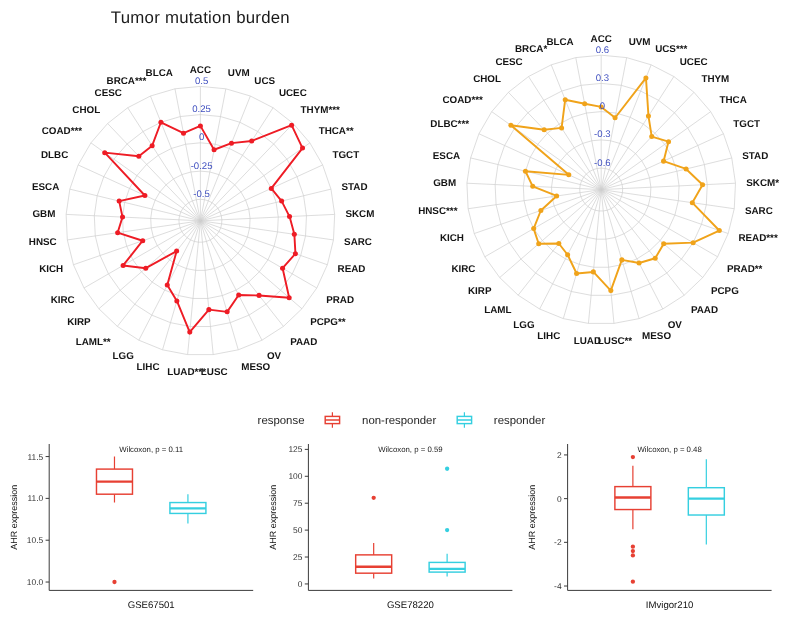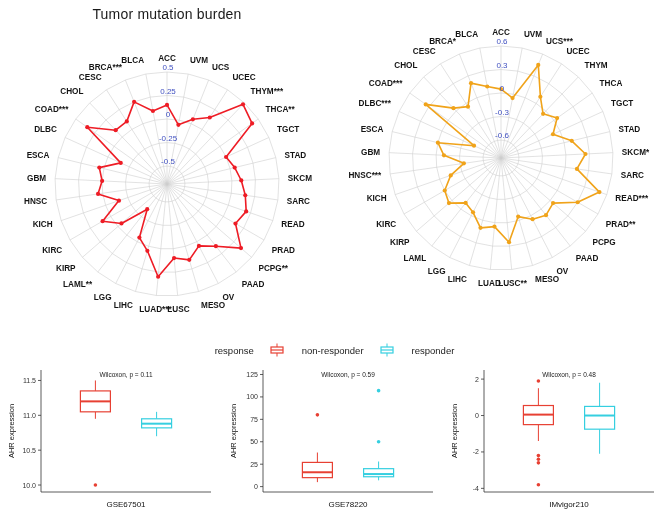--- a/index.html
+++ b/index.html
@@ -14,21 +14,21 @@
     text-align:center;font-size:14px;color:#1a1a1a;height:20px;padding-top:6px;
     letter-spacing:.2px;
   }
   .radar-svg{display:block;}
   .legend-row{
     display:flex;justify-content:center;align-items:center;gap:14px;
     height:24px;font-size:9.5px;color:#222;
   }
   .legend-key{display:flex;align-items:center;gap:16px;}
   .legend-glyph{display:block;}
-  .box-row{display:flex;justify-content:space-between;padding:0 5px;}
+  .box-row{display:flex;padding:0 5px;}
   .box-svg{display:block;}
 </style>
 </head>
 <body>
 
 <div class="figure">
 
   <div class="radar-row">
     <div class="radar-panel">
       <div class="radar-title">Tumor mutation burden</div>

